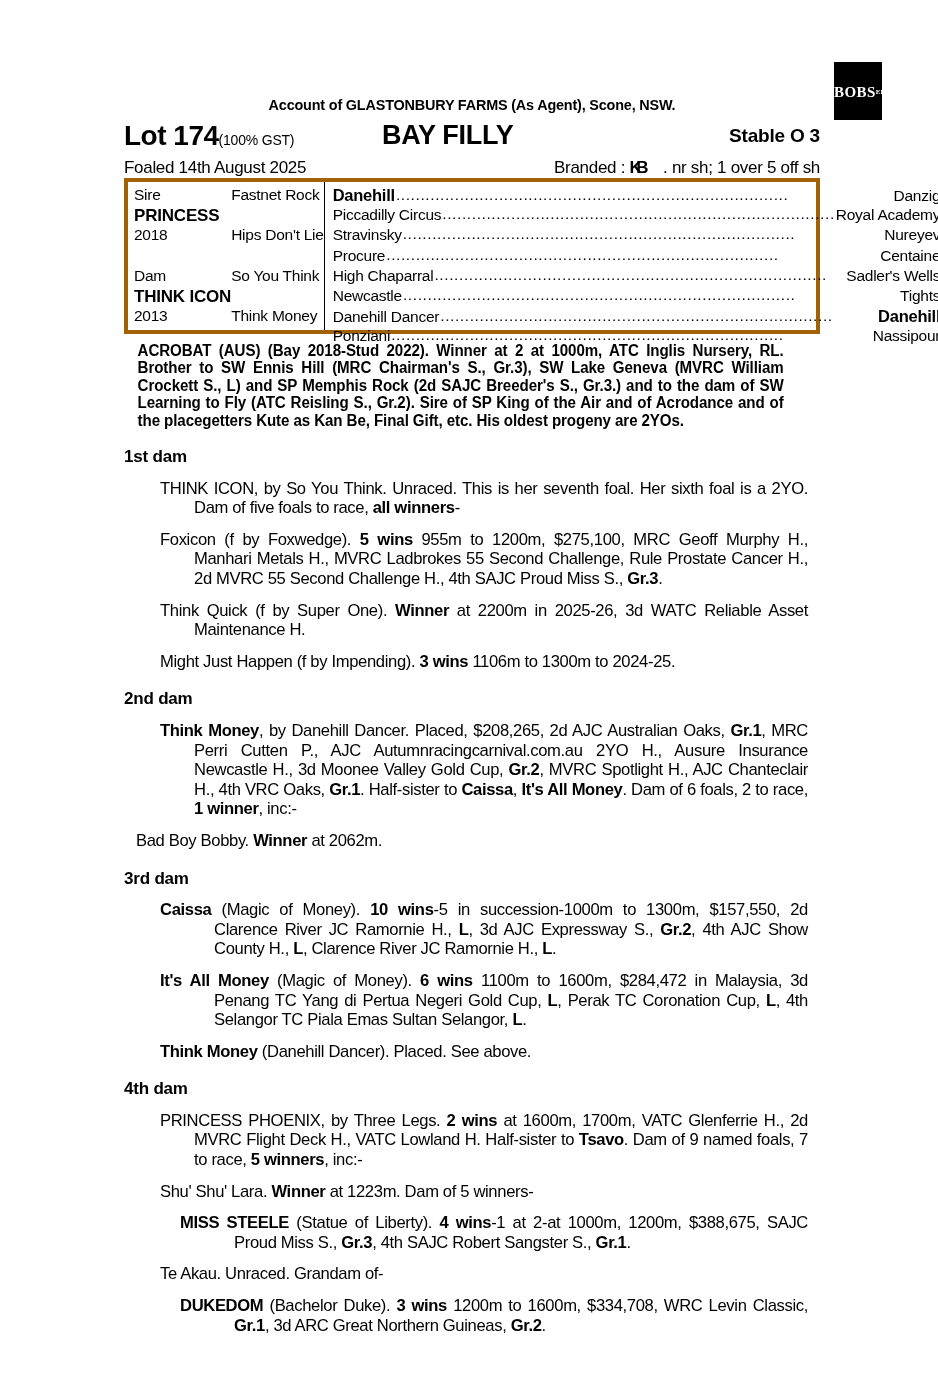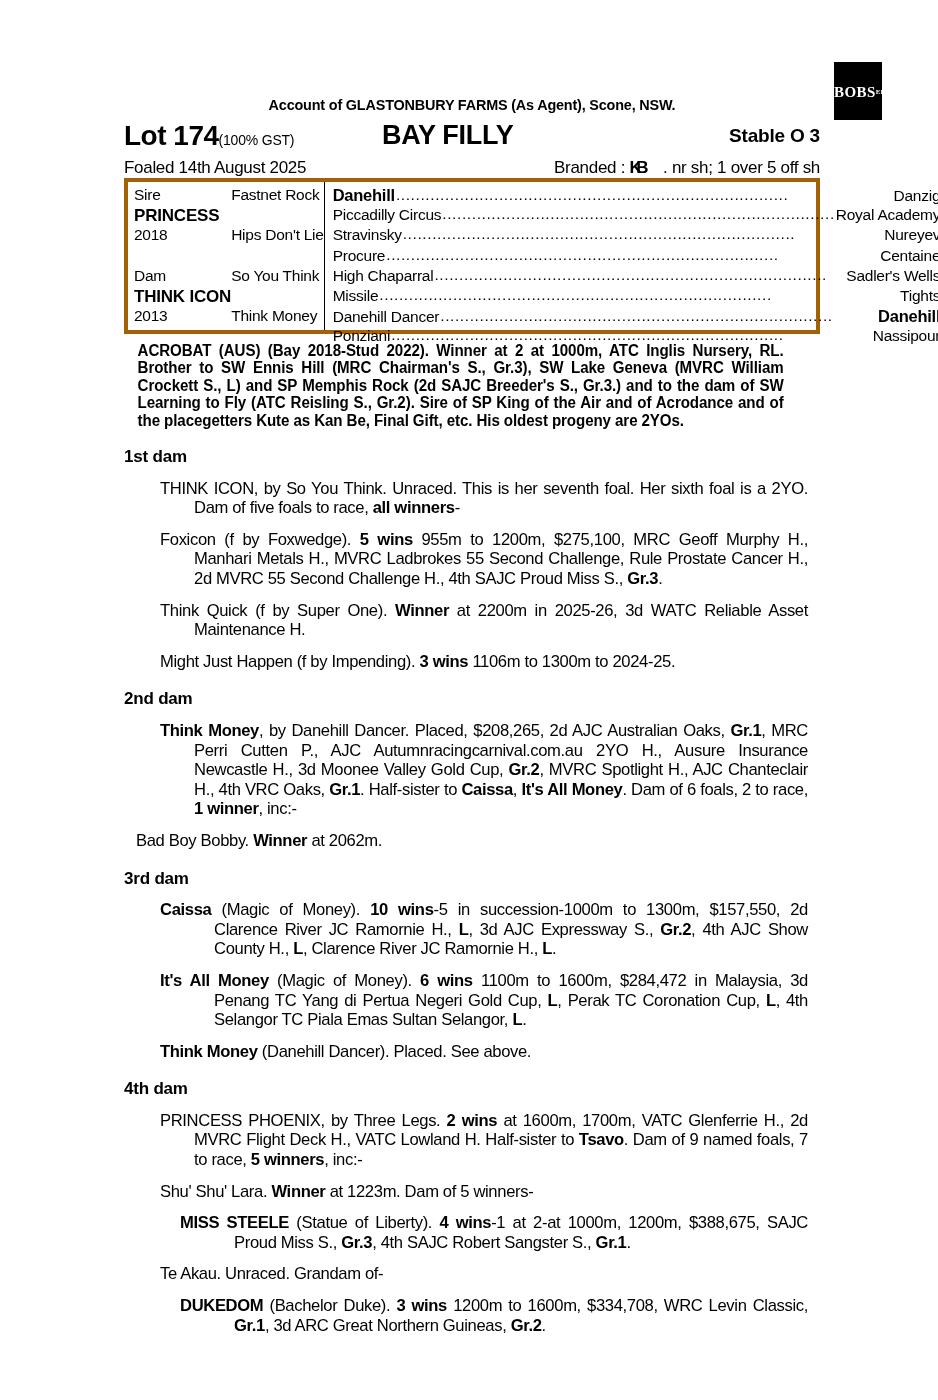--- a/index.html
+++ b/index.html
@@ -306,21 +306,21 @@
           <span class="gp-l">Procure</span>
           <span class="gp-dots">................................................................................</span>
           <span class="gp-r">Centaine</span>
         </div>
         <div class="gp-row">
           <span class="gp-l">High Chaparral</span>
           <span class="gp-dots">................................................................................</span>
           <span class="gp-r">Sadler's Wells</span>
         </div>
         <div class="gp-row">
-          <span class="gp-l">Missile</span>
+          <span class="gp-l">Newcastle</span>
           <span class="gp-dots">................................................................................</span>
           <span class="gp-r">Tights</span>
         </div>
         <div class="gp-row">
           <span class="gp-l">Danehill Dancer</span>
           <span class="gp-dots">................................................................................</span>
           <span class="gp-r b">Danehill</span>
         </div>
         <div class="gp-row">
           <span class="gp-l">Ponziani</span>

